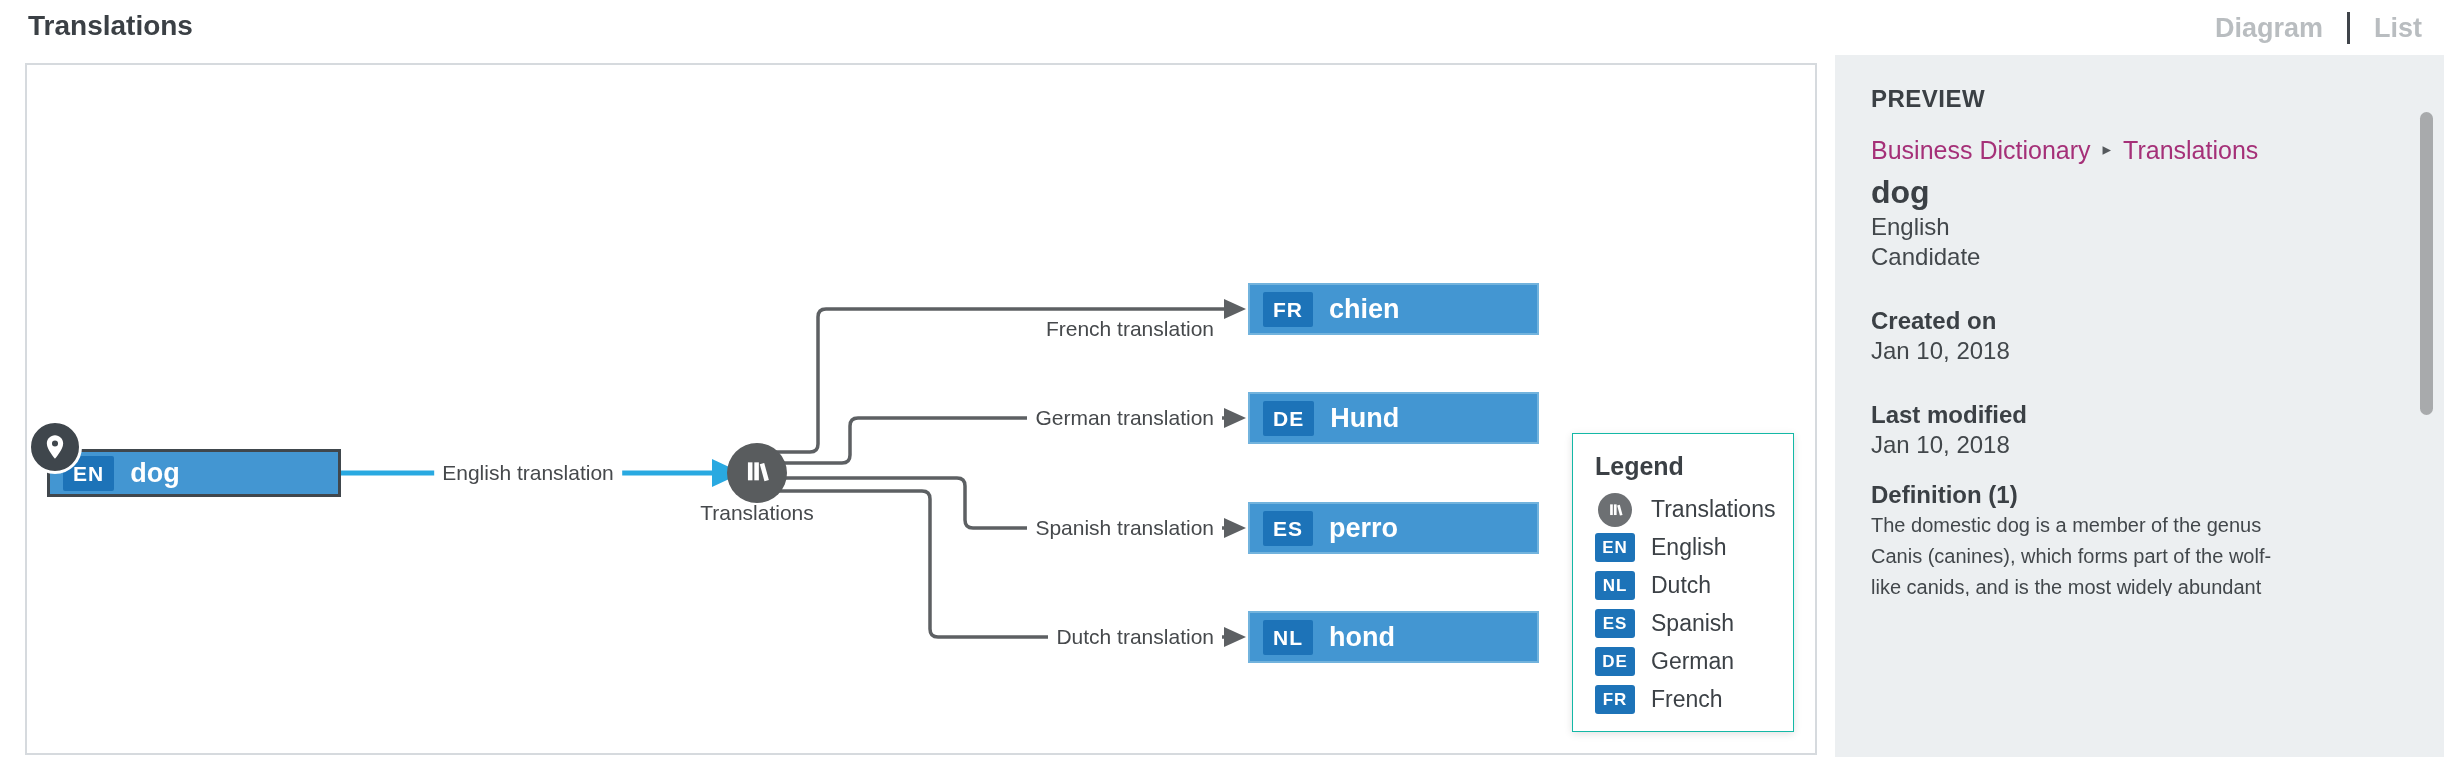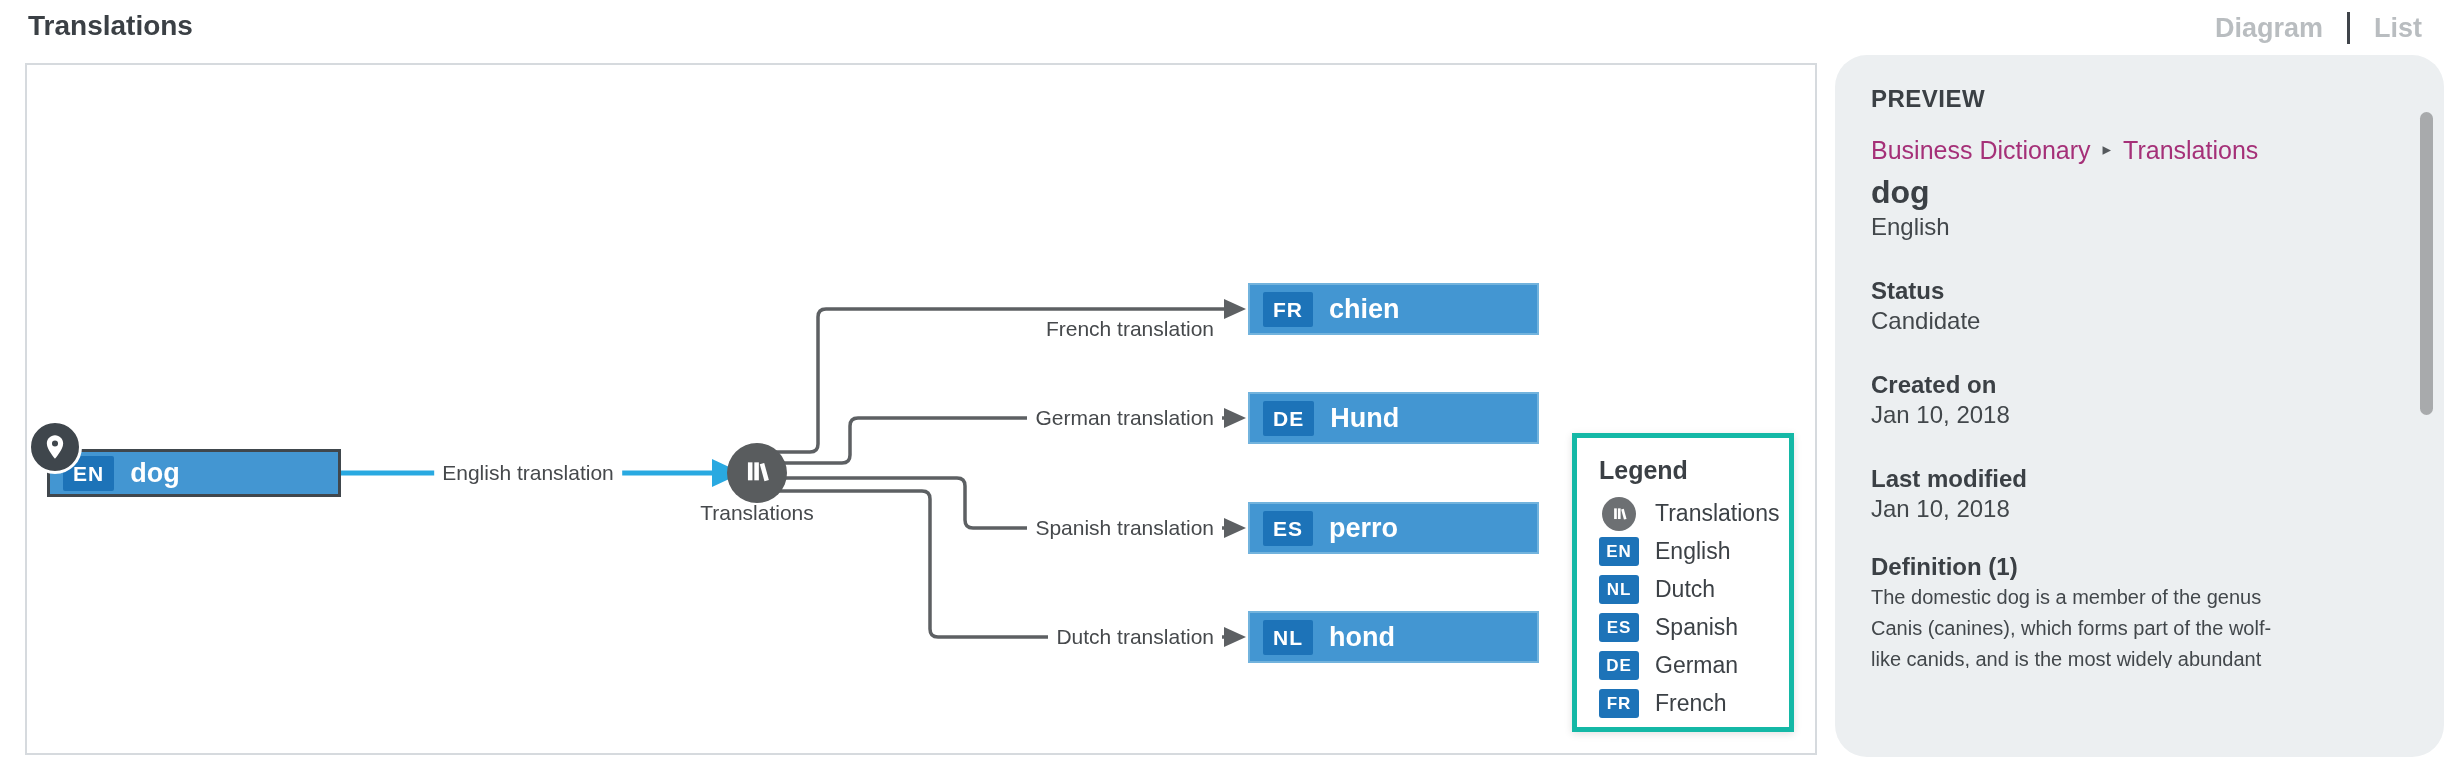--- a/index.html
+++ b/index.html
@@ -33,33 +33,33 @@
     border:3px solid #ffffff;box-sizing:border-box;display:flex;align-items:center;justify-content:center;}
 
   .hub{left:727px;top:443px;width:60px;height:60px;border-radius:50%;background:#595c5e;
     display:flex;align-items:center;justify-content:center;cursor:pointer;}
   .hub-label{left:757px;top:501px;transform:translateX(-50%);font-size:21px;color:#46494c;white-space:nowrap;}
 
   .edge-label{font-size:21px;color:#46494c;background:#ffffff;padding:2px 8px;white-space:nowrap;line-height:26px;}
   .edge-label.rt{text-align:right;}
 
   
-  .legend{left:1572px;top:433px;width:222px;height:299px;background:#fff;border:5px solid #14b8a6;
+  .legend{left:1572px;top:433px;width:222px;height:299px;background:#fff;border:1px solid #14b8a6;
     box-shadow:0 2px 8px rgba(0,0,0,0.12);box-sizing:border-box;padding:18px 0 0 22px;}
   .legend .legend-title{font-size:25px;font-weight:700;color:#3b4045;margin-bottom:14px;}
   .legend .row{display:flex;align-items:center;margin-bottom:9px;height:29px;}
   .legend .row .lbl{font-size:23px;color:#3c4146;margin-left:16px;}
   .legend .sq{width:40px;height:29px;background:#1d73b8;color:#fff;border-radius:3px;
     display:flex;align-items:center;justify-content:center;font-size:17px;font-weight:700;letter-spacing:1px;}
   .legend .circ{width:34px;height:34px;margin:0 3px;border-radius:50%;background:#6d7073;
     display:flex;align-items:center;justify-content:center;}
 
   
   .panel{left:1835px;top:55px;width:609px;height:702px;background:#eceff1;box-sizing:border-box;
-    padding:31px 56px 0 36px;overflow:hidden;border-radius:32px;}
+    padding:31px 56px 0 36px;overflow:hidden;}
   .panel .preview-heading{font-size:24px;font-weight:700;letter-spacing:0.5px;color:#3b4045;line-height:26px;}
   .panel .breadcrumb{margin-top:24px;font-size:25px;line-height:28px;color:#a53078;display:flex;align-items:center;gap:12px;}
   .panel .breadcrumb .crumb{cursor:pointer;}
   .panel .breadcrumb .sep{color:#55595d;font-size:17px;}
   .panel .asset-title{margin-top:8px;font-size:32px;font-weight:700;color:#3b4045;line-height:40px;}
   .panel .fld-label{margin-top:34px;font-size:24px;font-weight:700;color:#3b4045;line-height:30px;}
   .panel .fld-value{font-size:24px;color:#42474b;line-height:30px;}
   .panel .def-lines{height:86px;overflow:hidden;}
   .panel .def-line{font-size:20px;color:#42474b;line-height:31px;white-space:nowrap;}
 
@@ -183,30 +183,29 @@
   <div class="preview-heading">PREVIEW</div>
   <div class="breadcrumb">
     <span class="crumb">Business Dictionary</span>
     <span class="sep">▸</span>
     <span class="crumb">Translations</span>
   </div>
   <div class="asset-title">dog</div>
 
   <div class="fld-value">English</div>
 
-  <div class="fld-label">Status</div>
   <div class="fld-value">Candidate</div>
 
   <div class="fld-label">Created on</div>
   <div class="fld-value">Jan 10, 2018</div>
 
   <div class="fld-label">Last modified</div>
   <div class="fld-value">Jan 10, 2018</div>
 
-  <div class="fld-label" style="margin-top:28px;">Definition (1)</div>
+  <div class="fld-label" style="margin-top:20px;">Definition (1)</div>
   <div class="def-lines">
     <div class="def-line">The domestic dog is a member of the genus</div>
     <div class="def-line">Canis (canines), which forms part of the wolf-</div>
     <div class="def-line">like canids, and is the most widely abundant</div>
   </div>
 </div>
 
 <div class="abs scroll-thumb"></div>
 
 </body></html>

